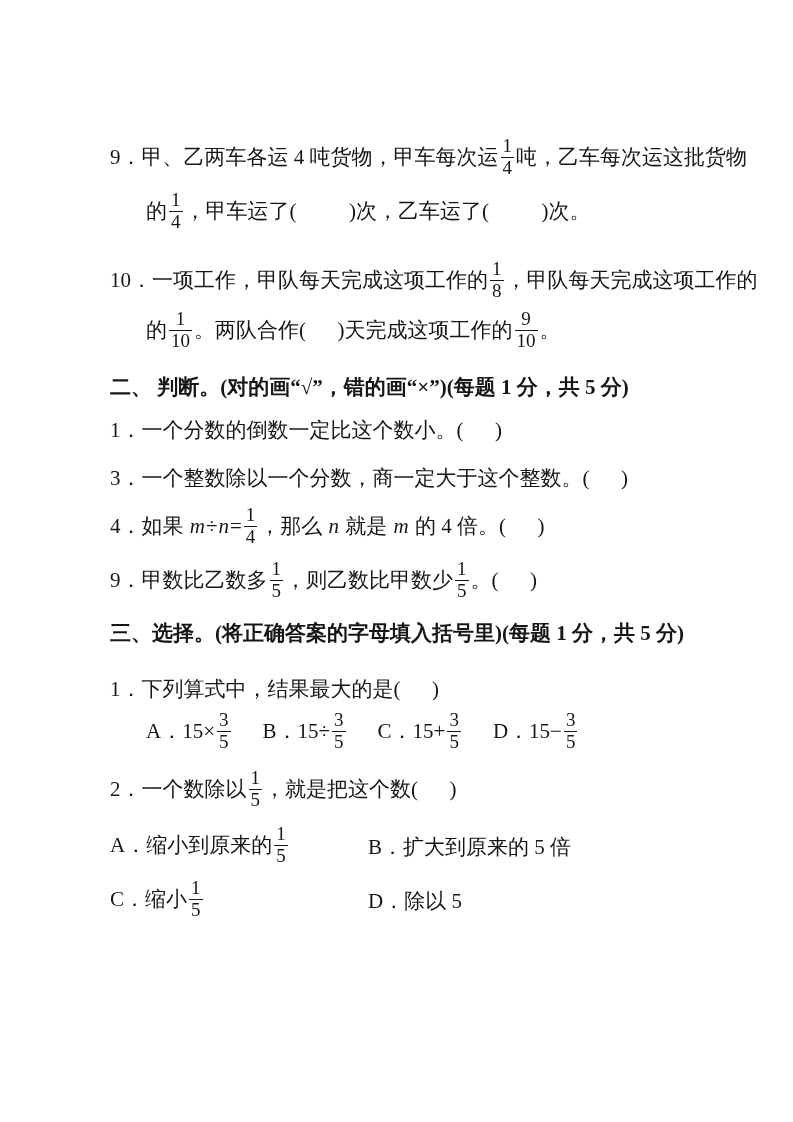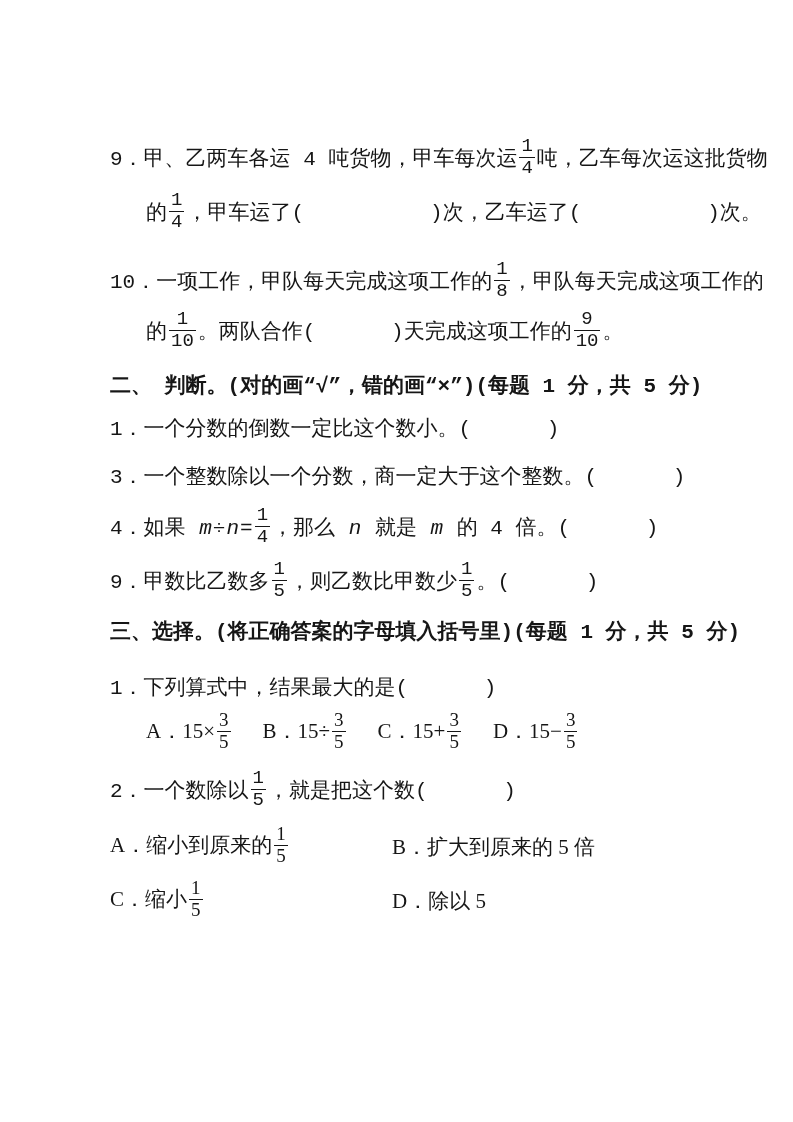--- a/index.html
+++ b/index.html
@@ -16,21 +16,20 @@
     position: absolute;
     left: 110px;
     top: 138px;
     width: 592px;
     font-size: 21px;
   }
   .l {
     margin: 0 0 18px 0;
     line-height: 30px;
     white-space: nowrap;
-    font-family: Liberation Mono, monospace;
   }
   .ind { padding-left: 36px; }
   .sec-head {
     font-weight: bold;
     line-height: 28px;
     white-space: nowrap;
   }
   .mb8  { margin-bottom: 8px; margin-top: 27px; }
   .mb12 { margin-bottom: 12px; }
   .mb14 { margin-bottom: 14px; }
@@ -54,21 +53,20 @@
     display: flex;
     gap: 30px;
     padding-left: 36px;
     align-items: center;
     white-space: nowrap;
   }
   .grid-row {
     display: flex;
     align-items: center;
     white-space: nowrap;
-    gap: 24px;
   }
   .grid-row .c1 { width: 258px; flex: 0 0 258px; }
 </style>
 </head>
 <body>
 
 <div class="doc">
 
   <div>
     <p class="l mb12"><span>9．甲、乙两车各运 4 吨货物，甲车每次运</span><span class="frac"><span class="num">1</span><span class="den">4</span></span><span>吨，乙车每次运这批货物</span></p>

